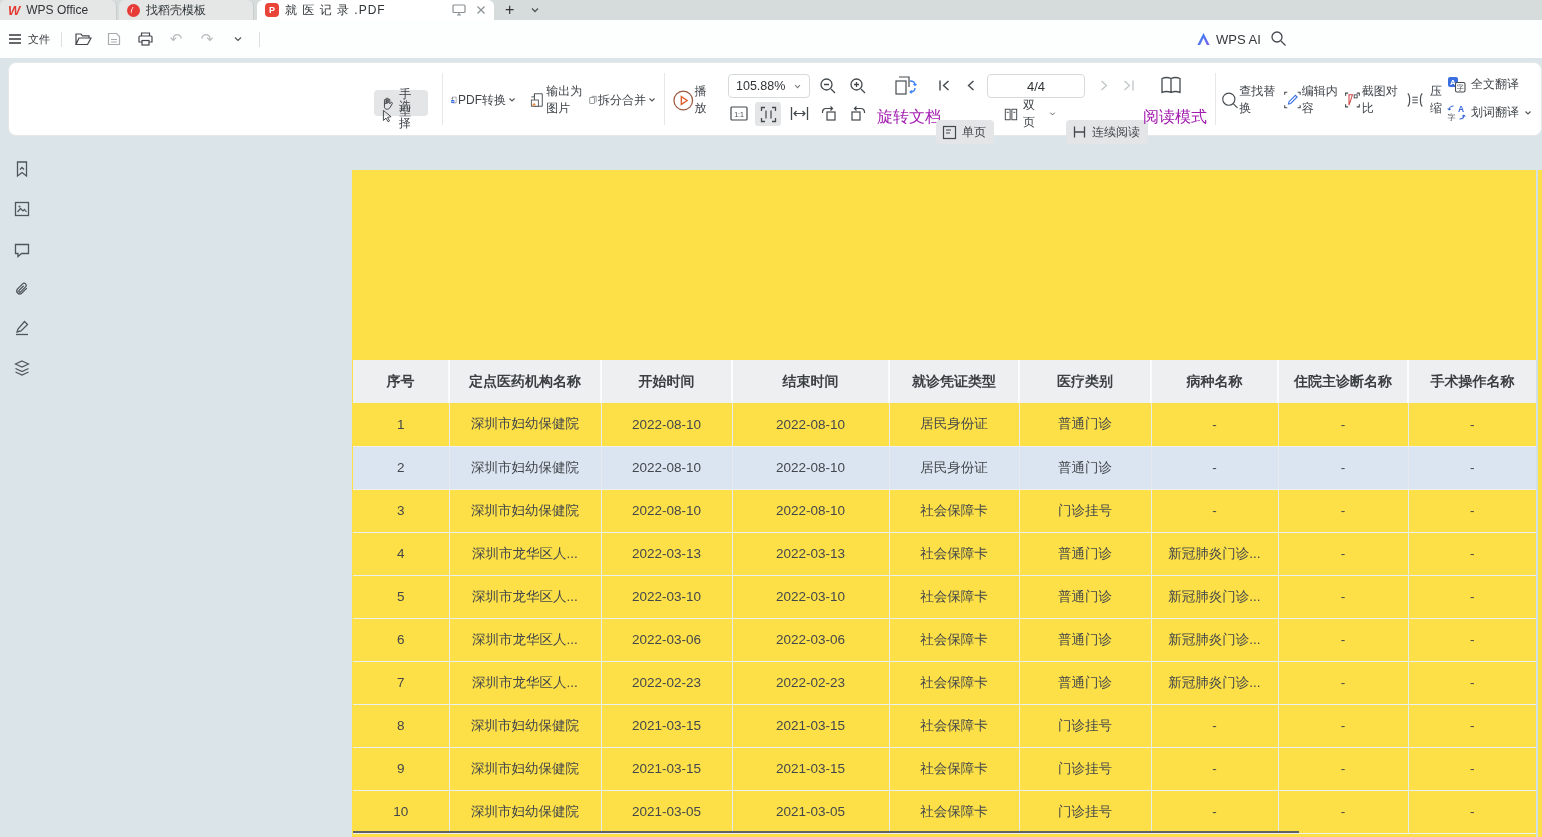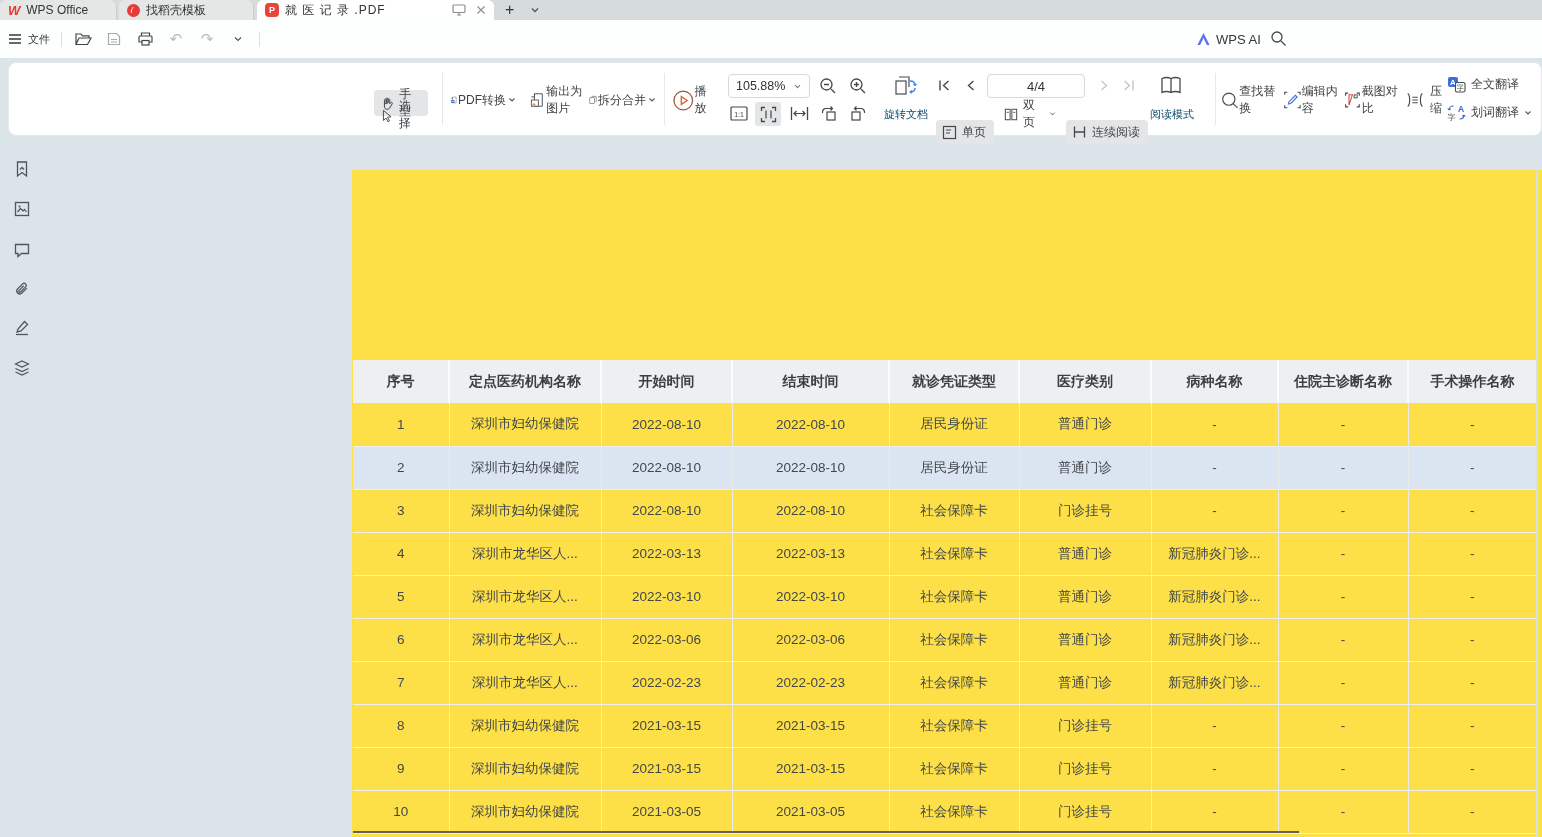--- a/index.html
+++ b/index.html
@@ -52,21 +52,21 @@
   .vsep { position:absolute; top:10px; height:52px; width:1px; background:#e6e9e9; }
   .zoombox { position:absolute; left:719px; top:11px; width:82px; height:24px; border:1px solid #d6dada;
              border-radius:4px; display:flex; align-items:center; justify-content:space-between;
              padding:0 7px; font-size:12.5px; color:#2f3437; }
   .sbtn { position:absolute; display:flex; align-items:center; justify-content:center; border-radius:3px; }
   .sbtn.sel { background:#e3e5e6; }
   .pageinput { position:absolute; left:978px; top:11px; width:98px; height:24px; border:1px solid #d6dada;
                border-radius:4px; text-align:center; font-size:13px; color:#2f3437; background:#fff;
                font-family:"Liberation Sans",sans-serif; }
   .navdis { color:#c3c8ca; }
-  .tlabel { position:absolute; font-size:11px; color:#0c4a6e; text-align:center; white-space:nowrap; }
+  .tlabel { position:absolute; font-size:16px; color:#a21caf; text-align:center; white-space:nowrap; }
   .hrow { position:absolute; display:flex; align-items:center; gap:5px; font-size:12px; color:#3e4347; white-space:nowrap; }
 
   
   .workspace { position:absolute; left:0; top:58px; width:1542px; height:779px; background:#dbe5e9; }
   .side-icon { position:absolute; left:13px; width:18px; height:18px; color:#4e565b; }
   .pdf-page { position:absolute; left:352px; top:112px; width:1190px; height:684px; background:#fde047; }
   .page-edge { position:absolute; left:1184px; top:0; width:2px; height:100%; background:#d3e0e6; }
 
   
   .doc-table { position:absolute; left:1px; top:190px; width:1183px; border-collapse:collapse;

